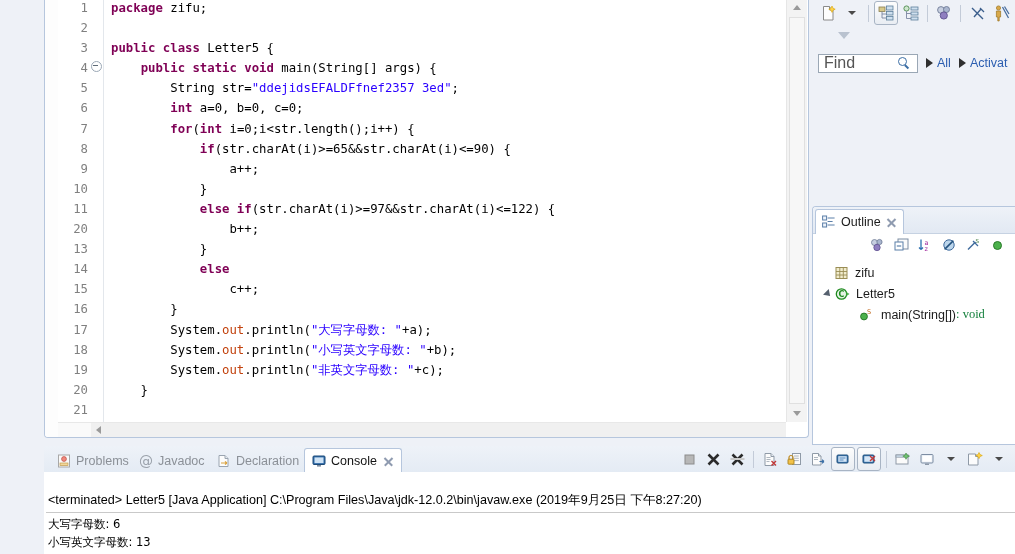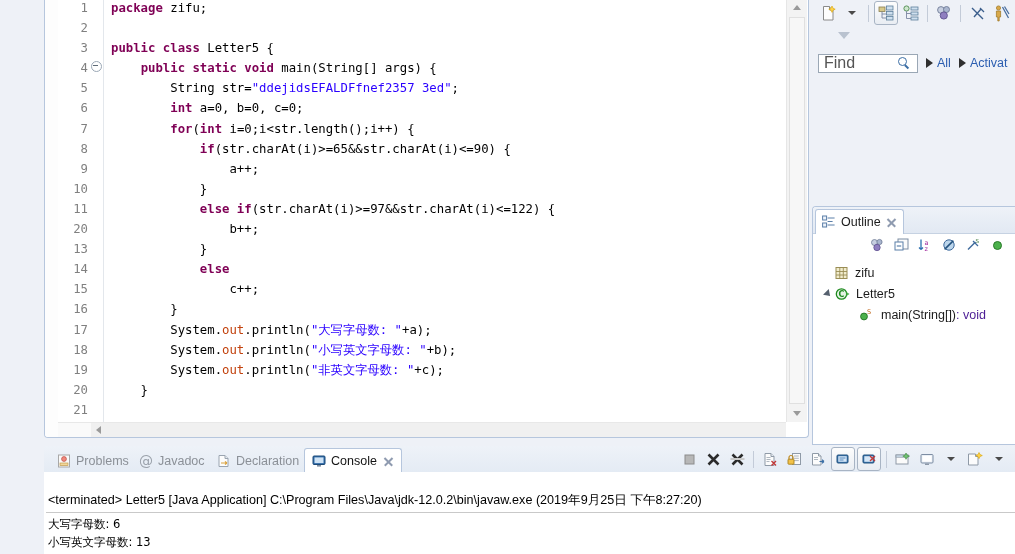--- a/index.html
+++ b/index.html
@@ -295,21 +295,21 @@
   .exp-tri {
     width: 0; height: 0;
     border-top: 4.5px solid transparent;
     border-bottom: 4.5px solid transparent;
     border-left: 6px solid #55606e;
     margin-right: 4px;
     flex: 0 0 auto;
     transform: rotate(45deg);
   }
   .otree-label { margin-left: 6px; white-space: nowrap; }
-  .otree-ret { color: #4c1d95; }
+  .otree-ret { color: #15803d; font-family: Liberation Serif, serif; }
 
   
   #console-panel {
     position: absolute;
     left: 44px; top: 446px;
     width: 971px; height: 108px;
     background: #ffffff;
     box-sizing: border-box;
   }
   #console-tabbar {

